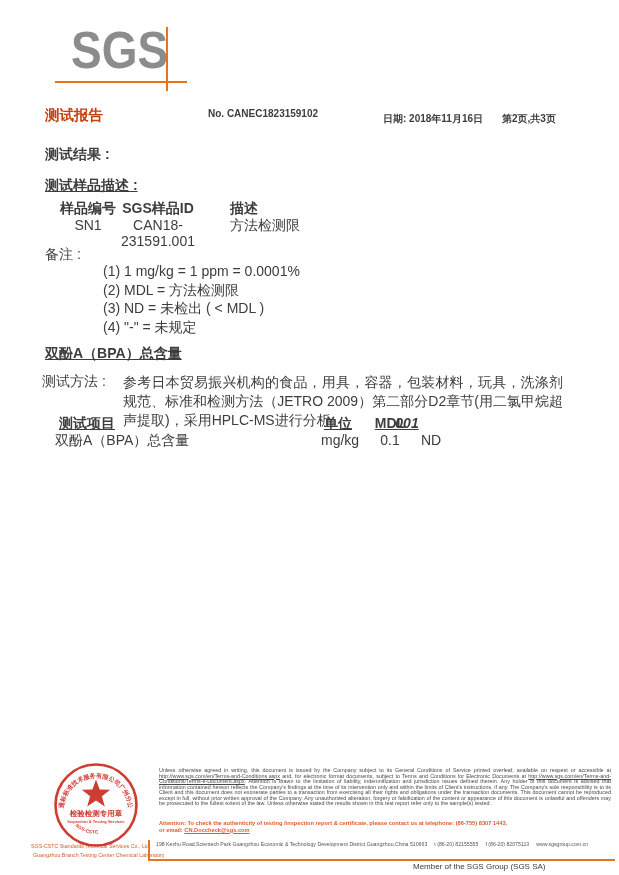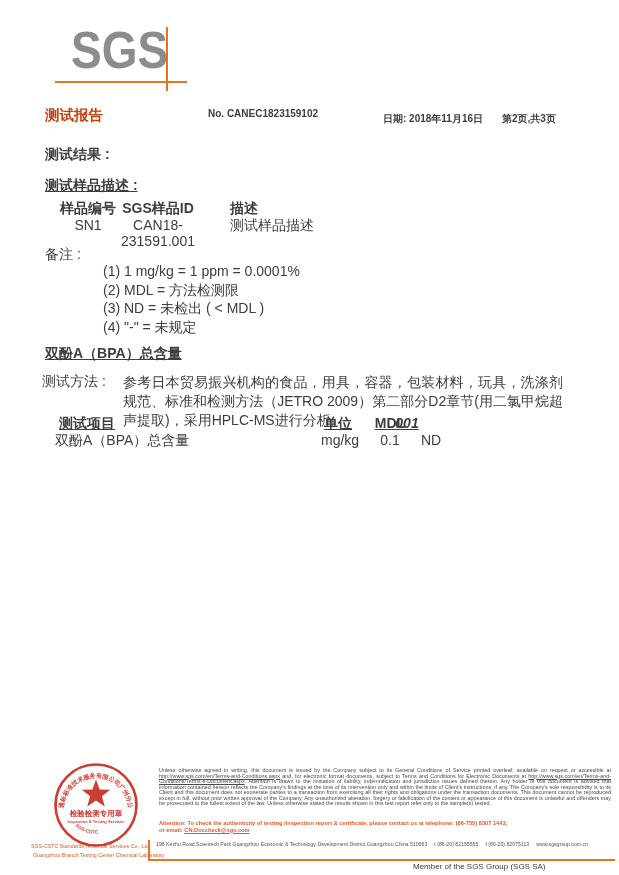--- a/index.html
+++ b/index.html
@@ -56,21 +56,21 @@
   <div class="abs t10 bold" style="left:45px;top:146px;">测试结果 :</div>
 
   <div class="abs t10 bold und" style="left:45px;top:177px;">测试样品描述 :</div>
 
   <div class="abs t10 bold ctr" style="left:48px;top:200px;width:80px;">样品编号</div>
   <div class="abs t10 bold ctr" style="left:113px;top:200px;width:90px;">SGS样品ID</div>
   <div class="abs t10 bold" style="left:230px;top:200px;">描述</div>
 
   <div class="abs t10 ctr" style="left:48px;top:217px;width:80px;">SN1</div>
   <div class="abs t10 ctr" style="left:103px;top:217px;width:110px;">CAN18-231591.001</div>
-  <div class="abs t10" style="left:230px;top:217px;">测试样品描述</div>
+  <div class="abs t10" style="left:230px;top:217px;">方法检测限</div>
 
   <div class="abs t10" style="left:45px;top:246px;">备注 :</div>
   <div class="abs t10" style="left:103px;top:262px;">
     <div class="note-line">(1) 1 mg/kg = 1 ppm = 0.0001%</div>
     <div class="note-line">(2) MDL = 方法检测限</div>
     <div class="note-line">(3) ND = 未检出 ( &lt; MDL )</div>
     <div class="note-line">(4) "-" = 未规定</div>
   </div>
 
   <div class="abs t10 bold und" style="left:45px;top:345px;">双酚A（BPA）总含量</div>

